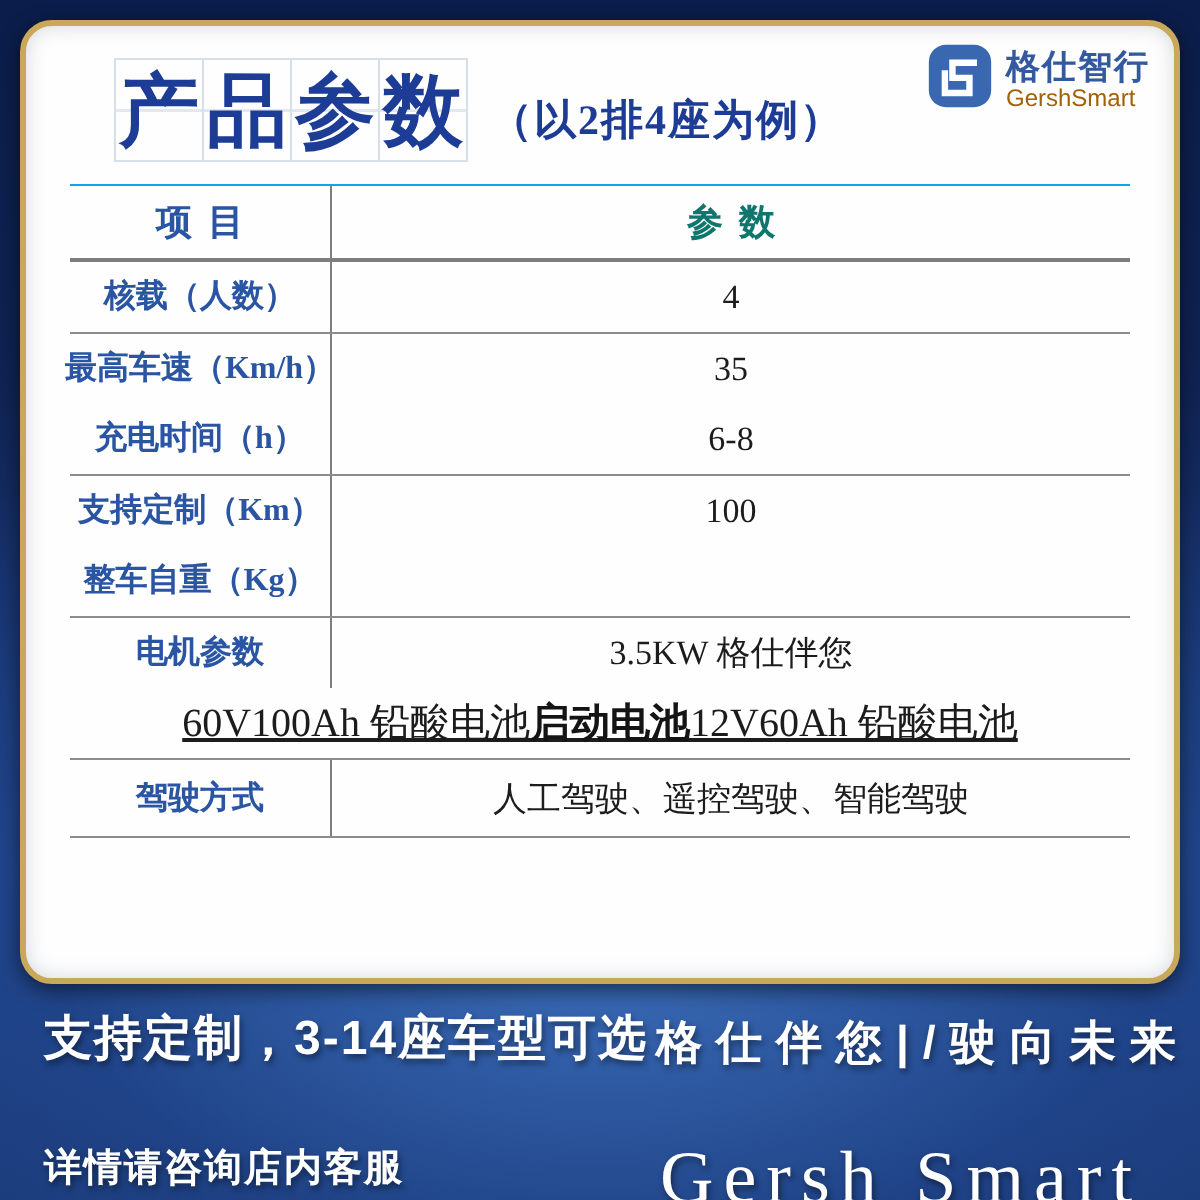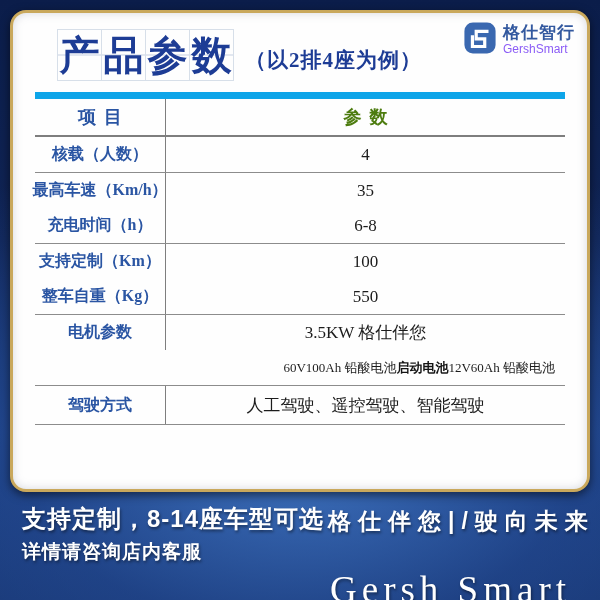--- a/index.html
+++ b/index.html
@@ -26,48 +26,48 @@
     font-family:"Liberation Serif", serif;font-weight:bold;font-size:40px;color:#1d3c95;
   }
   .subtitle{
     font-family:"Liberation Serif", serif;font-weight:bold;font-size:21px;color:#1d3c95;
     margin-left:12px;padding-bottom:7px;letter-spacing:1px;white-space:nowrap;
   }
   
   .logo{position:absolute;right:12px;top:8px;display:flex;align-items:center;gap:6px;}
   .logo-texts{display:flex;flex-direction:column;line-height:1.15;}
   .logo-cn{font-weight:bold;font-size:17px;color:#33599f;letter-spacing:1px;white-space:nowrap;}
-  .logo-en{font-size:12px;color:#8b5cf6;white-space:nowrap;}
+  .logo-en{font-size:12px;color:#a16207;white-space:nowrap;}
   
   .spec-table{
     position:absolute;left:22px;top:79px;width:530px;
-    border-top:7px solid #0ea5e9;
+    border-top:1px solid #0ea5e9;
     font-family:"Liberation Serif", serif;
   }
   .t-head{display:flex;height:36px;border-bottom:2px solid #7e7e7e;}
   .t-group{border-bottom:1.5px solid #8c8c8c;}
   .t-row{display:flex;height:35px;}
   .t-row.tall{height:38px;}
   .cell-label{
     width:130px;flex:none;border-right:1px solid #7e7e7e;
     display:flex;align-items:center;justify-content:center;
     color:#2a55a3;font-weight:bold;font-size:16px;white-space:nowrap;
   }
   .cell-value{
     flex:1;display:flex;align-items:center;justify-content:center;
     color:#1c1c1c;font-size:17px;white-space:nowrap;
   }
   .t-head .cell-label{font-size:18px;letter-spacing:8px;text-indent:8px;}
-  .t-head .cell-value{color:#4d7c0f;font-weight:bold;font-size:18px;letter-spacing:8px;text-indent:8px;}
-  .cell-value.battery{justify-content:flex-end;padding:0 10px;font-size:13px;}
+  .t-head .cell-value{color:#0f766e;font-weight:bold;font-size:18px;letter-spacing:8px;text-indent:8px;}
+  .cell-value.battery{justify-content:center;padding:0 10px;font-size:20px;text-decoration:underline;}
   .battery-mid{font-weight:bold;color:#141414;}
   
   .f-text{position:absolute;color:#fff;text-shadow:1px 2px 3px rgba(0,0,0,.45);white-space:nowrap;}
   .f-custom{left:22px;top:503px;font-size:24px;font-weight:bold;letter-spacing:1px;}
-  .f-contact{left:22px;top:539px;font-size:19px;font-weight:bold;letter-spacing:1px;}
+  .f-contact{left:22px;top:571px;font-size:19px;font-weight:bold;letter-spacing:1px;}
   .f-slogan{left:328px;top:506px;font-size:23px;font-weight:bold;letter-spacing:7px;}
   .f-brand{left:330px;top:568px;font-size:37px;letter-spacing:5px;font-family:"Liberation Serif", serif;}
 </style>
 </head>
 <body>
 
 <div class="card">
 
   <div class="title-row">
     <div class="char-cell">产</div>
@@ -114,21 +114,20 @@
       </div>
     </div>
 
     <div class="t-group">
       <div class="t-row">
         <div class="cell-label">支持定制（Km）</div>
         <div class="cell-value">100</div>
       </div>
       <div class="t-row">
         <div class="cell-label">整车自重（Kg）</div>
-        <div class="cell-value">550</div>
       </div>
     </div>
 
     <div class="t-group">
       <div class="t-row">
         <div class="cell-label">电机参数</div>
         <div class="cell-value">3.5KW 格仕伴您</div>
       </div>
       <div class="t-row">
         <div class="cell-value battery">
@@ -141,16 +140,16 @@
 
     <div class="t-group">
       <div class="t-row tall">
         <div class="cell-label">驾驶方式</div>
         <div class="cell-value">人工驾驶、遥控驾驶、智能驾驶</div>
       </div>
     </div>
   </div>
 </div>
 
-<div class="f-text f-custom">支持定制，8-14座车型可选</div>
+<div class="f-text f-custom">支持定制，3-14座车型可选</div>
 <div class="f-text f-contact">详情请咨询店内客服</div>
 <div class="f-text f-slogan"><span>格仕伴您</span><span>|/</span><span>驶向未来</span></div>
 <div class="f-text f-brand">Gersh Smart</div>
 
 </body></html>

